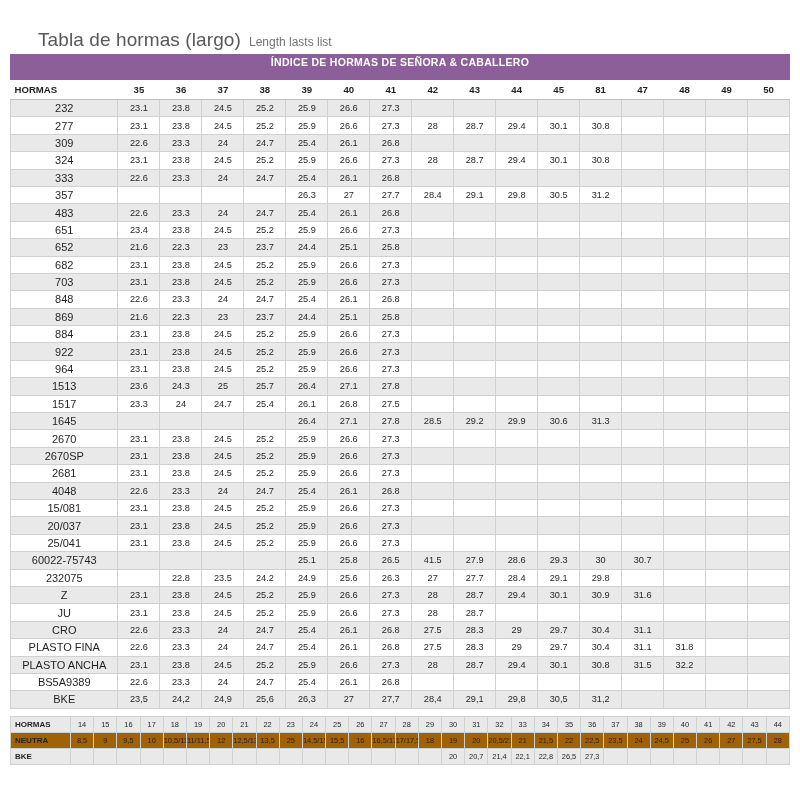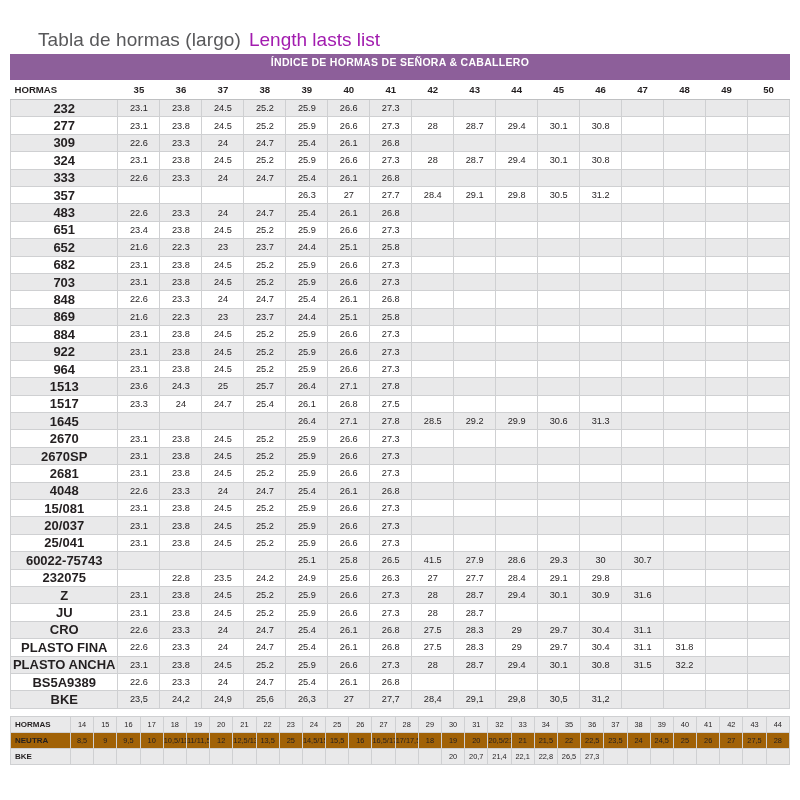--- a/index.html
+++ b/index.html
@@ -23,22 +23,22 @@
     padding-left:28px;
     margin-bottom:3px;
   }
   .title-main{
     font-size:19px;
     color:#58585a;
     font-weight:400;
     letter-spacing:.1px;
   }
   .title-sub{
-    font-size:19px;
-    color:#a21caf;
+    font-size:12px;
+    color:#737373;
     font-weight:400;
   }
   
   .banner{
     background:#8d5f9a;
     color:#ffffff;
     text-align:center;
     font-size:10.5px;
     font-weight:bold;
     letter-spacing:.3px;
@@ -70,22 +70,22 @@
     height:19px;
     background:#ffffff;
   }
   table.main thead th.h-label{
     text-align:left;
     padding-left:4px;
   }
   td.name{
     text-align:left;
     padding-left:4px;
-    font-weight:bold;
-    font-size:13px;
+    font-weight:normal;
+    font-size:11px;
   }
   tr.shade td{ background:#e9e9ea; }
   tr.plain td{ background:#ffffff; }
   
   .bottom-wrap{
     margin-top:7px;
   }
   table.bottom{
     border-collapse:collapse;
     width:100%;
@@ -135,21 +135,21 @@
           <th>36</th>
           <th>37</th>
           <th>38</th>
           <th>39</th>
           <th>40</th>
           <th>41</th>
           <th>42</th>
           <th>43</th>
           <th>44</th>
           <th>45</th>
-          <th>46</th>
+          <th>81</th>
           <th>47</th>
           <th>48</th>
           <th>49</th>
           <th>50</th>
         </tr>
     </thead>
     <tbody>
         <tr class="shade">
           <td class="name">232</td>
           <td>23.1</td>

